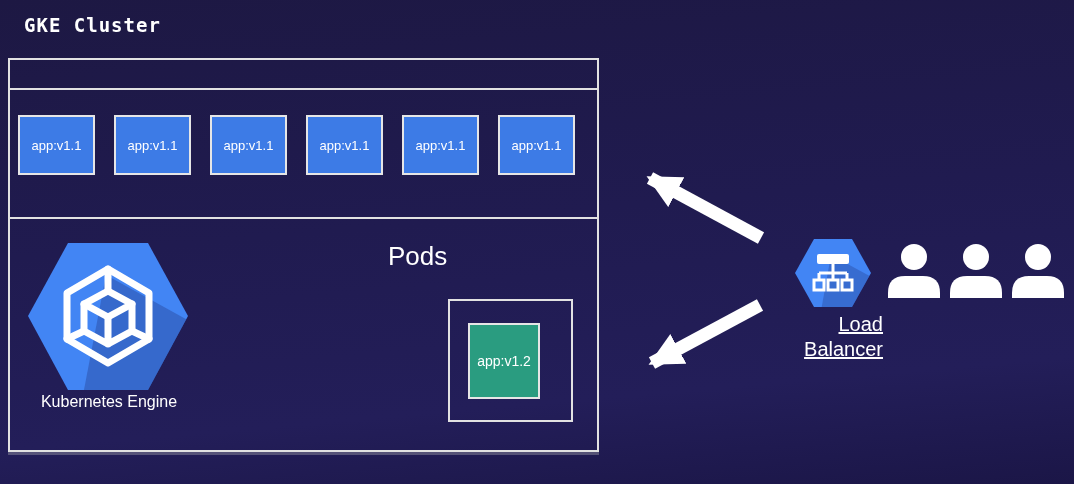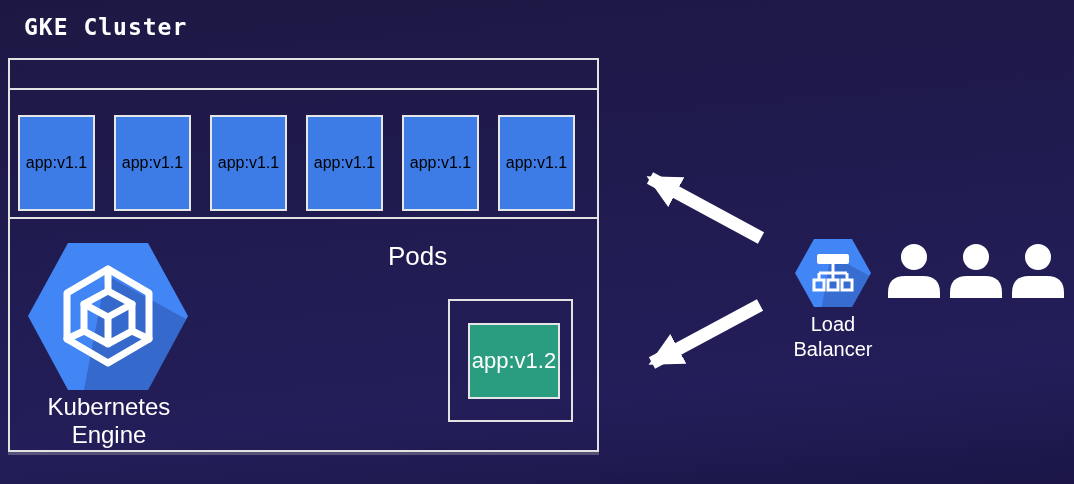--- a/index.html
+++ b/index.html
@@ -7,56 +7,56 @@
     position:relative;
     width:1074px;height:484px;
     overflow:hidden;
     background:linear-gradient(175deg,#1d1843 0%,#201b50 45%,#231e59 78%,#1b1647 100%);
     font-family:"Liberation Sans", sans-serif;
     color:#ffffff;
   }
   .title{
     position:absolute;left:24px;top:14px;
     font-family:"DejaVu Sans Mono", monospace;
-    font-weight:bold;font-size:23px;letter-spacing:1px;color:#ffffff;
+    font-weight:bold;font-size:19px;letter-spacing:1px;color:#ffffff;
   }
   .cluster-box{
     position:absolute;left:8px;top:58px;width:591px;height:394px;
     border:2px solid #e2e2e2;box-sizing:border-box;
     box-shadow:0 3px 0 rgba(150,150,165,0.45);
   }
   .hline{position:absolute;left:0;width:100%;height:2px;background:#e2e2e2;}
   .hline.h1{top:28px;}
   .hline.h2{top:157px;}
   .pod{
-    position:absolute;top:115px;width:77px;height:96px;
+    position:absolute;top:115px;width:77px;height:60px;
     background:#3d7be6;border:2px solid #e6e6e6;box-sizing:border-box;
     display:flex;align-items:center;justify-content:center;
-    font-size:16px;color:#000000;white-space:nowrap;
+    font-size:13px;color:#ffffff;white-space:nowrap;
   }
   .pods-label{position:absolute;left:388px;top:241px;font-size:26px;color:#ffffff;}
   .ke-logo{position:absolute;left:28px;top:243px;width:160px;height:147px;}
-  .ke-label{position:absolute;left:8px;top:393px;width:202px;text-align:center;font-size:24px;color:#ffffff;}
+  .ke-label{position:absolute;left:8px;top:393px;width:202px;text-align:center;font-size:16px;color:#ffffff;}
   .canary-box{
     position:absolute;left:448px;top:299px;width:125px;height:123px;
     border:2px solid #e2e2e2;box-sizing:border-box;
   }
   .pod-v2{
-    position:absolute;left:468px;top:323px;width:92px;height:76px;
+    position:absolute;left:468px;top:323px;width:72px;height:76px;
     background:#2a9c80;border:2px solid #e6e6e6;box-sizing:border-box;
     display:flex;align-items:center;justify-content:center;
-    font-size:22px;color:#ffffff;white-space:nowrap;
+    font-size:14px;color:#ffffff;white-space:nowrap;
   }
   .annotation{
     position:absolute;left:706px;top:139px;width:358px;
     text-align:center;font-size:24px;line-height:1.16;color:#ffffff;
   }
   .arrows{position:absolute;left:0;top:0;width:1074px;height:484px;pointer-events:none;}
   .lb-icon{position:absolute;left:795px;top:239px;width:76px;height:68px;}
-  .lb-label{position:absolute;left:783px;top:312px;width:100px;text-align:center;font-size:20px;line-height:1.25;color:#ffffff;}
+  .lb-label{position:absolute;left:783px;top:312px;width:100px;text-align:right;font-size:20px;line-height:1.25;color:#ffffff;text-decoration:underline;}
   .user{position:absolute;top:244px;width:52px;height:54px;}
   .user.u0{left:888px;} .user.u1{left:950px;} .user.u2{left:1012px;}
 </style>
 </head>
 <body>
 
 <div class="stage">
 
   <div class="title">GKE Cluster</div>
 

